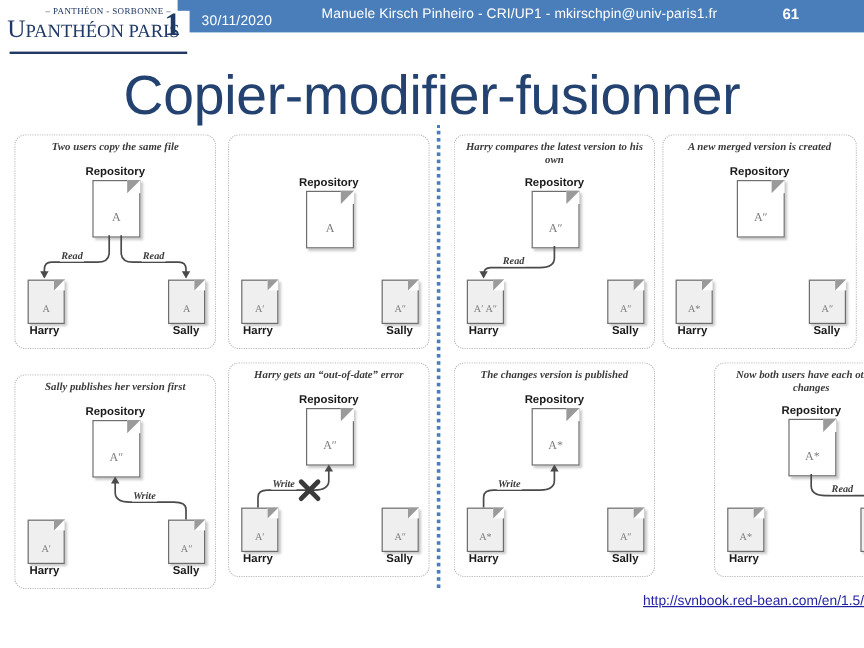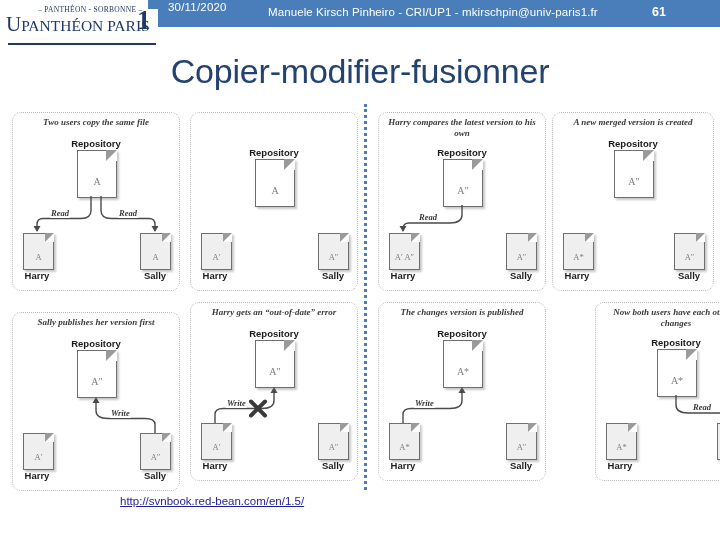--- a/index.html
+++ b/index.html
@@ -15,21 +15,21 @@
   }
   #header-band{
     position:absolute;left:158px;top:0;width:562px;height:27px;
     background:#4a7ebb;
   }
   #header-band-left{
     position:absolute;left:148px;top:0;width:12px;height:9px;
     background:#4a7ebb;
   }
   #header-date{
-    position:absolute;left:168px;top:1px;
+    position:absolute;left:168px;top:12px;
     font-size:11.5px;color:#ffffff;letter-spacing:.2px;
   }
   #header-author{
     position:absolute;left:268px;top:6px;
     font-size:11.5px;color:#ffffff;letter-spacing:.1px;white-space:nowrap;text-align:right;
   }
   #header-page{
     position:absolute;left:652px;top:5px;
     font-size:12.5px;color:#ffffff;font-weight:bold;
   }
@@ -55,21 +55,21 @@
     font-size:27px;color:#1f3864;font-weight:bold;line-height:27px;
   }
   #logo-rule{
     position:absolute;left:4px;top:41px;width:148px;height:2px;
     background:#1f3864;
   }
 
   
   #slide-title{
     position:absolute;left:0;top:52px;width:720px;text-align:center;
-    font-size:34px;color:#234270;letter-spacing:-.2px;
+    font-size:46px;color:#234270;letter-spacing:-.2px;
   }
 
   
   #column-divider{
     position:absolute;left:364px;top:104px;width:0;height:386px;
     border-left:3px dotted #4a7ebb;
   }
 
   
   .panel{
@@ -119,21 +119,21 @@
     position:absolute;
     font-family:"Liberation Serif", serif;
     font-style:italic;font-weight:bold;
     font-size:8.5px;color:#3a3a3a;
     background:#ffffff;padding:0 1px;
   }
   .arrow-svg{position:absolute;left:0;top:0;overflow:visible;}
 
   
   #source-url{
-    position:absolute;left:0;top:495px;width:600px;text-align:left;
+    position:absolute;left:0;top:495px;width:600px;text-align:right;
     font-size:11.5px;color:#1f1fa0;text-decoration:underline;
   }
   #source-url-inner{
     position:relative;left:120px;
   }
 </style>
 </head>
 <body>
 
 <div id="header-bar">

